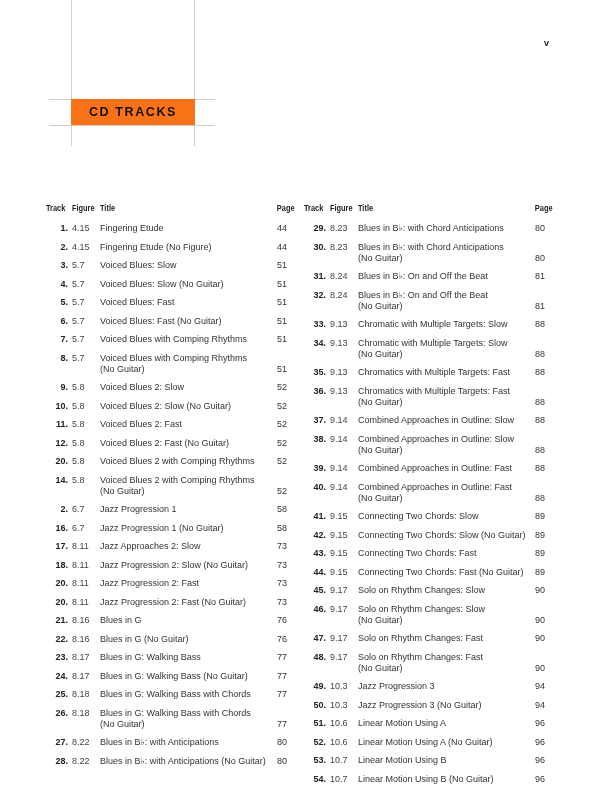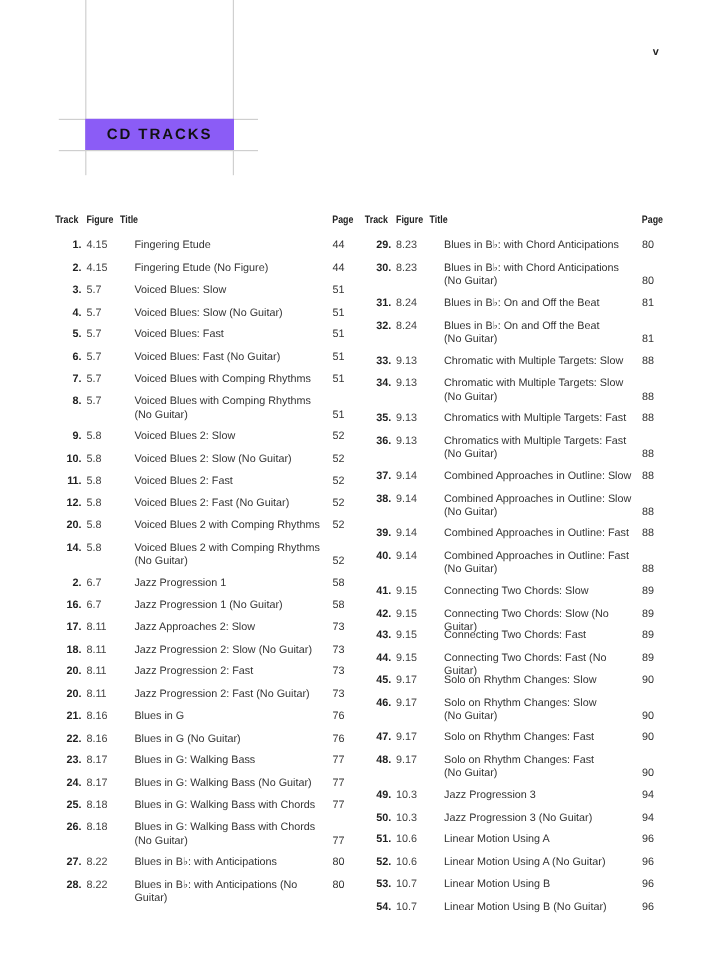--- a/index.html
+++ b/index.html
@@ -6,46 +6,46 @@
   body {
     width: 600px; height: 800px; background: #ffffff; position: relative; overflow: hidden;
     font-family: "Liberation Sans", sans-serif; color: #333;
   }
   .page-num {
     position: absolute; left: 544px; top: 38px; font-size: 9px; font-weight: bold; color: #222;
   }
   .guide-v { position: absolute; width: 1px; background: #d0d0d0; top: 0; height: 146px; }
   .guide-h { position: absolute; height: 1px; background: #cfcfcf; left: 49px; width: 166px; }
   .title-box {
-    position: absolute; left: 71px; top: 99px; width: 124px; height: 26px; background: #8b5cf6;
+    position: absolute; left: 71px; top: 99px; width: 124px; height: 26px; background: #f97316;
     display: flex; align-items: center; justify-content: center;
   }
   .title-box span {
     font-family: "Liberation Sans", sans-serif; font-weight: bold; font-size: 12.5px;
     letter-spacing: 1.6px; color: #111;
   }
-  .col { position: absolute; top: 174px; width: 250px; }
+  .col { position: absolute; top: 198px; width: 250px; }
   .col.left { left: 46px; }
   .col.right { left: 304px; }
   .hdr { display: flex; height: 16px; align-items: center; margin-bottom: 9px; }
   .hdr span {
     font-family: "Liberation Sans", sans-serif; font-weight: bold; font-size: 9px; color: #222;
     transform: scaleX(0.82); transform-origin: left center; display: inline-block; white-space: nowrap;
   }
   .c-track { width: 26px; flex: none; }
   .c-fig { width: 28px; flex: none; }
   .c-title { flex: 1; }
   .c-page { width: 24px; flex: none; text-align: center; }
   .hdr .c-page span, .hdr span.c-page { transform-origin: right center; }
   .row { display: flex; align-items: flex-start; font-size: 9px; line-height: 11px; }
   .row.single { height: 18.5px; }
   .row.double { height: 29.5px; }
   .row .tn { width: 22px; flex: none; text-align: right; font-weight: bold; color: #222; padding-right: 4px; }
   .row .fg { width: 28px; flex: none; color: #444; }
-  .row .tt { flex: 1; color: #333; white-space: pre-line; margin-left: 12px; }
+  .row .tt { flex: 1; color: #333; white-space: pre-line; }
   .row .pg { width: 24px; flex: none; text-align: center; color: #333; padding-right: 2px; }
   .row.double .pg { padding-top: 11px; }
 </style>
 </head>
 <body>
 
 <div class="page-num">v</div>
 
 <div class="guide-v" style="left:71px;"></div>
 <div class="guide-v" style="left:194px;"></div>

